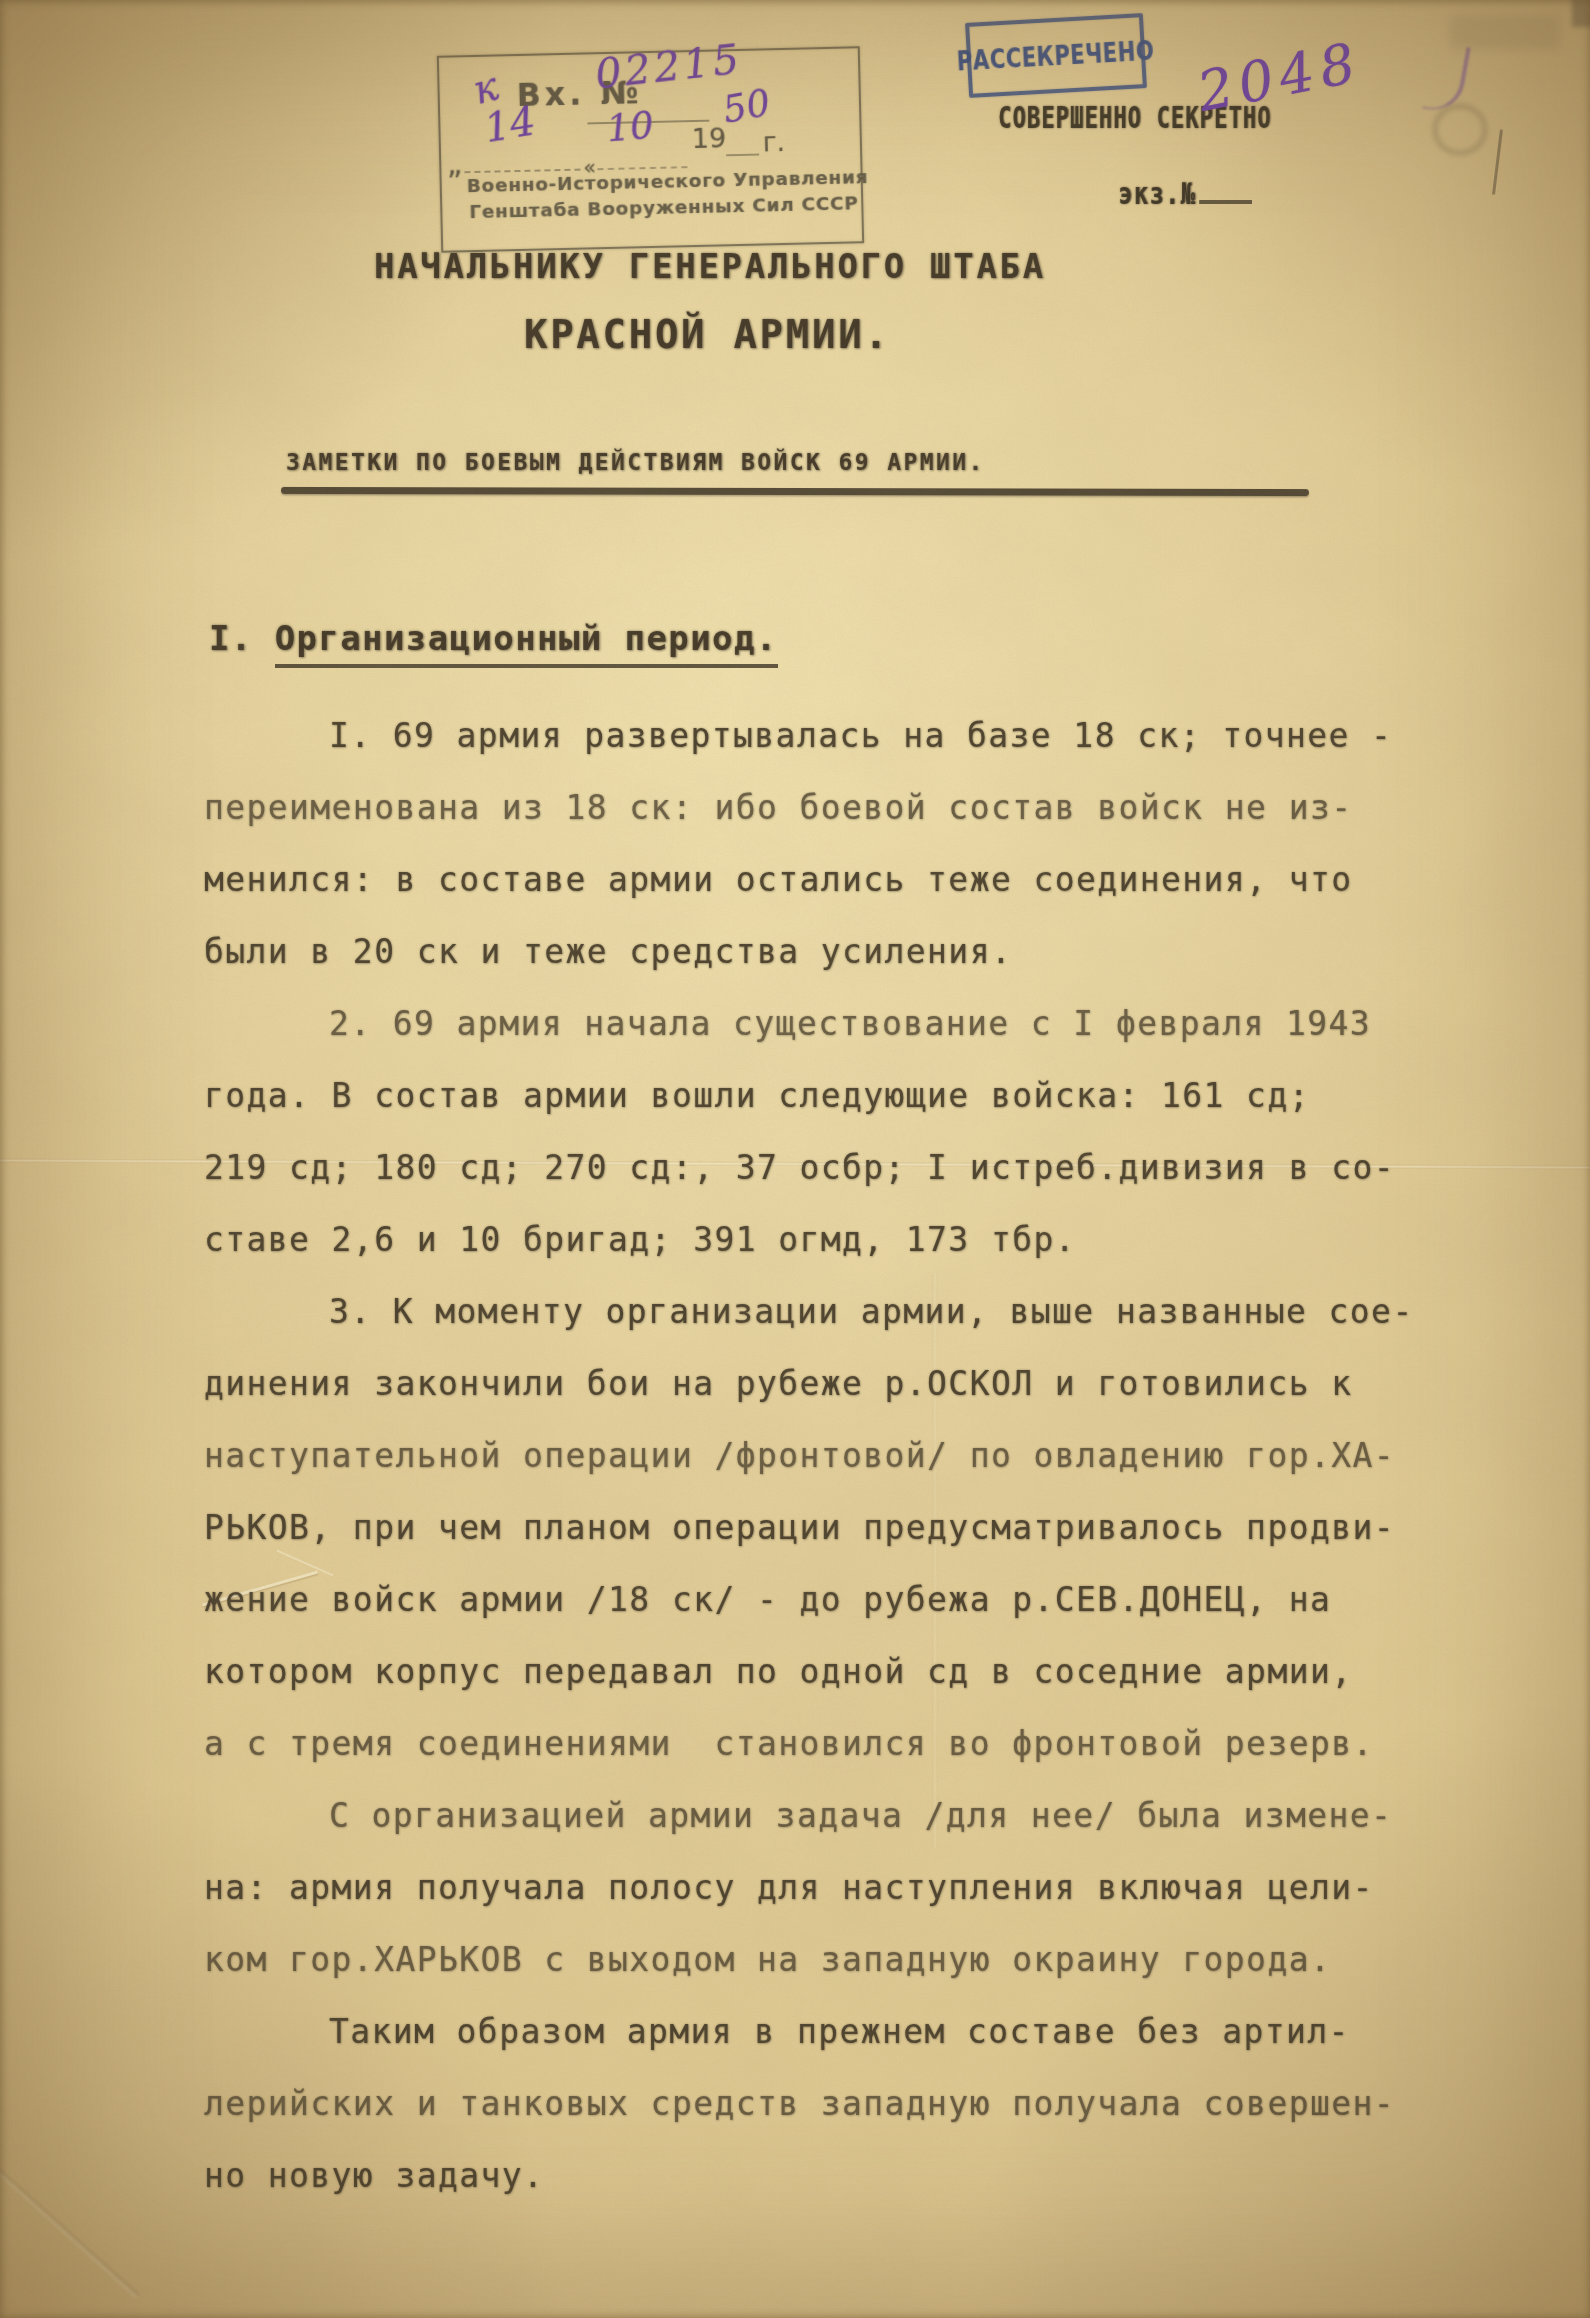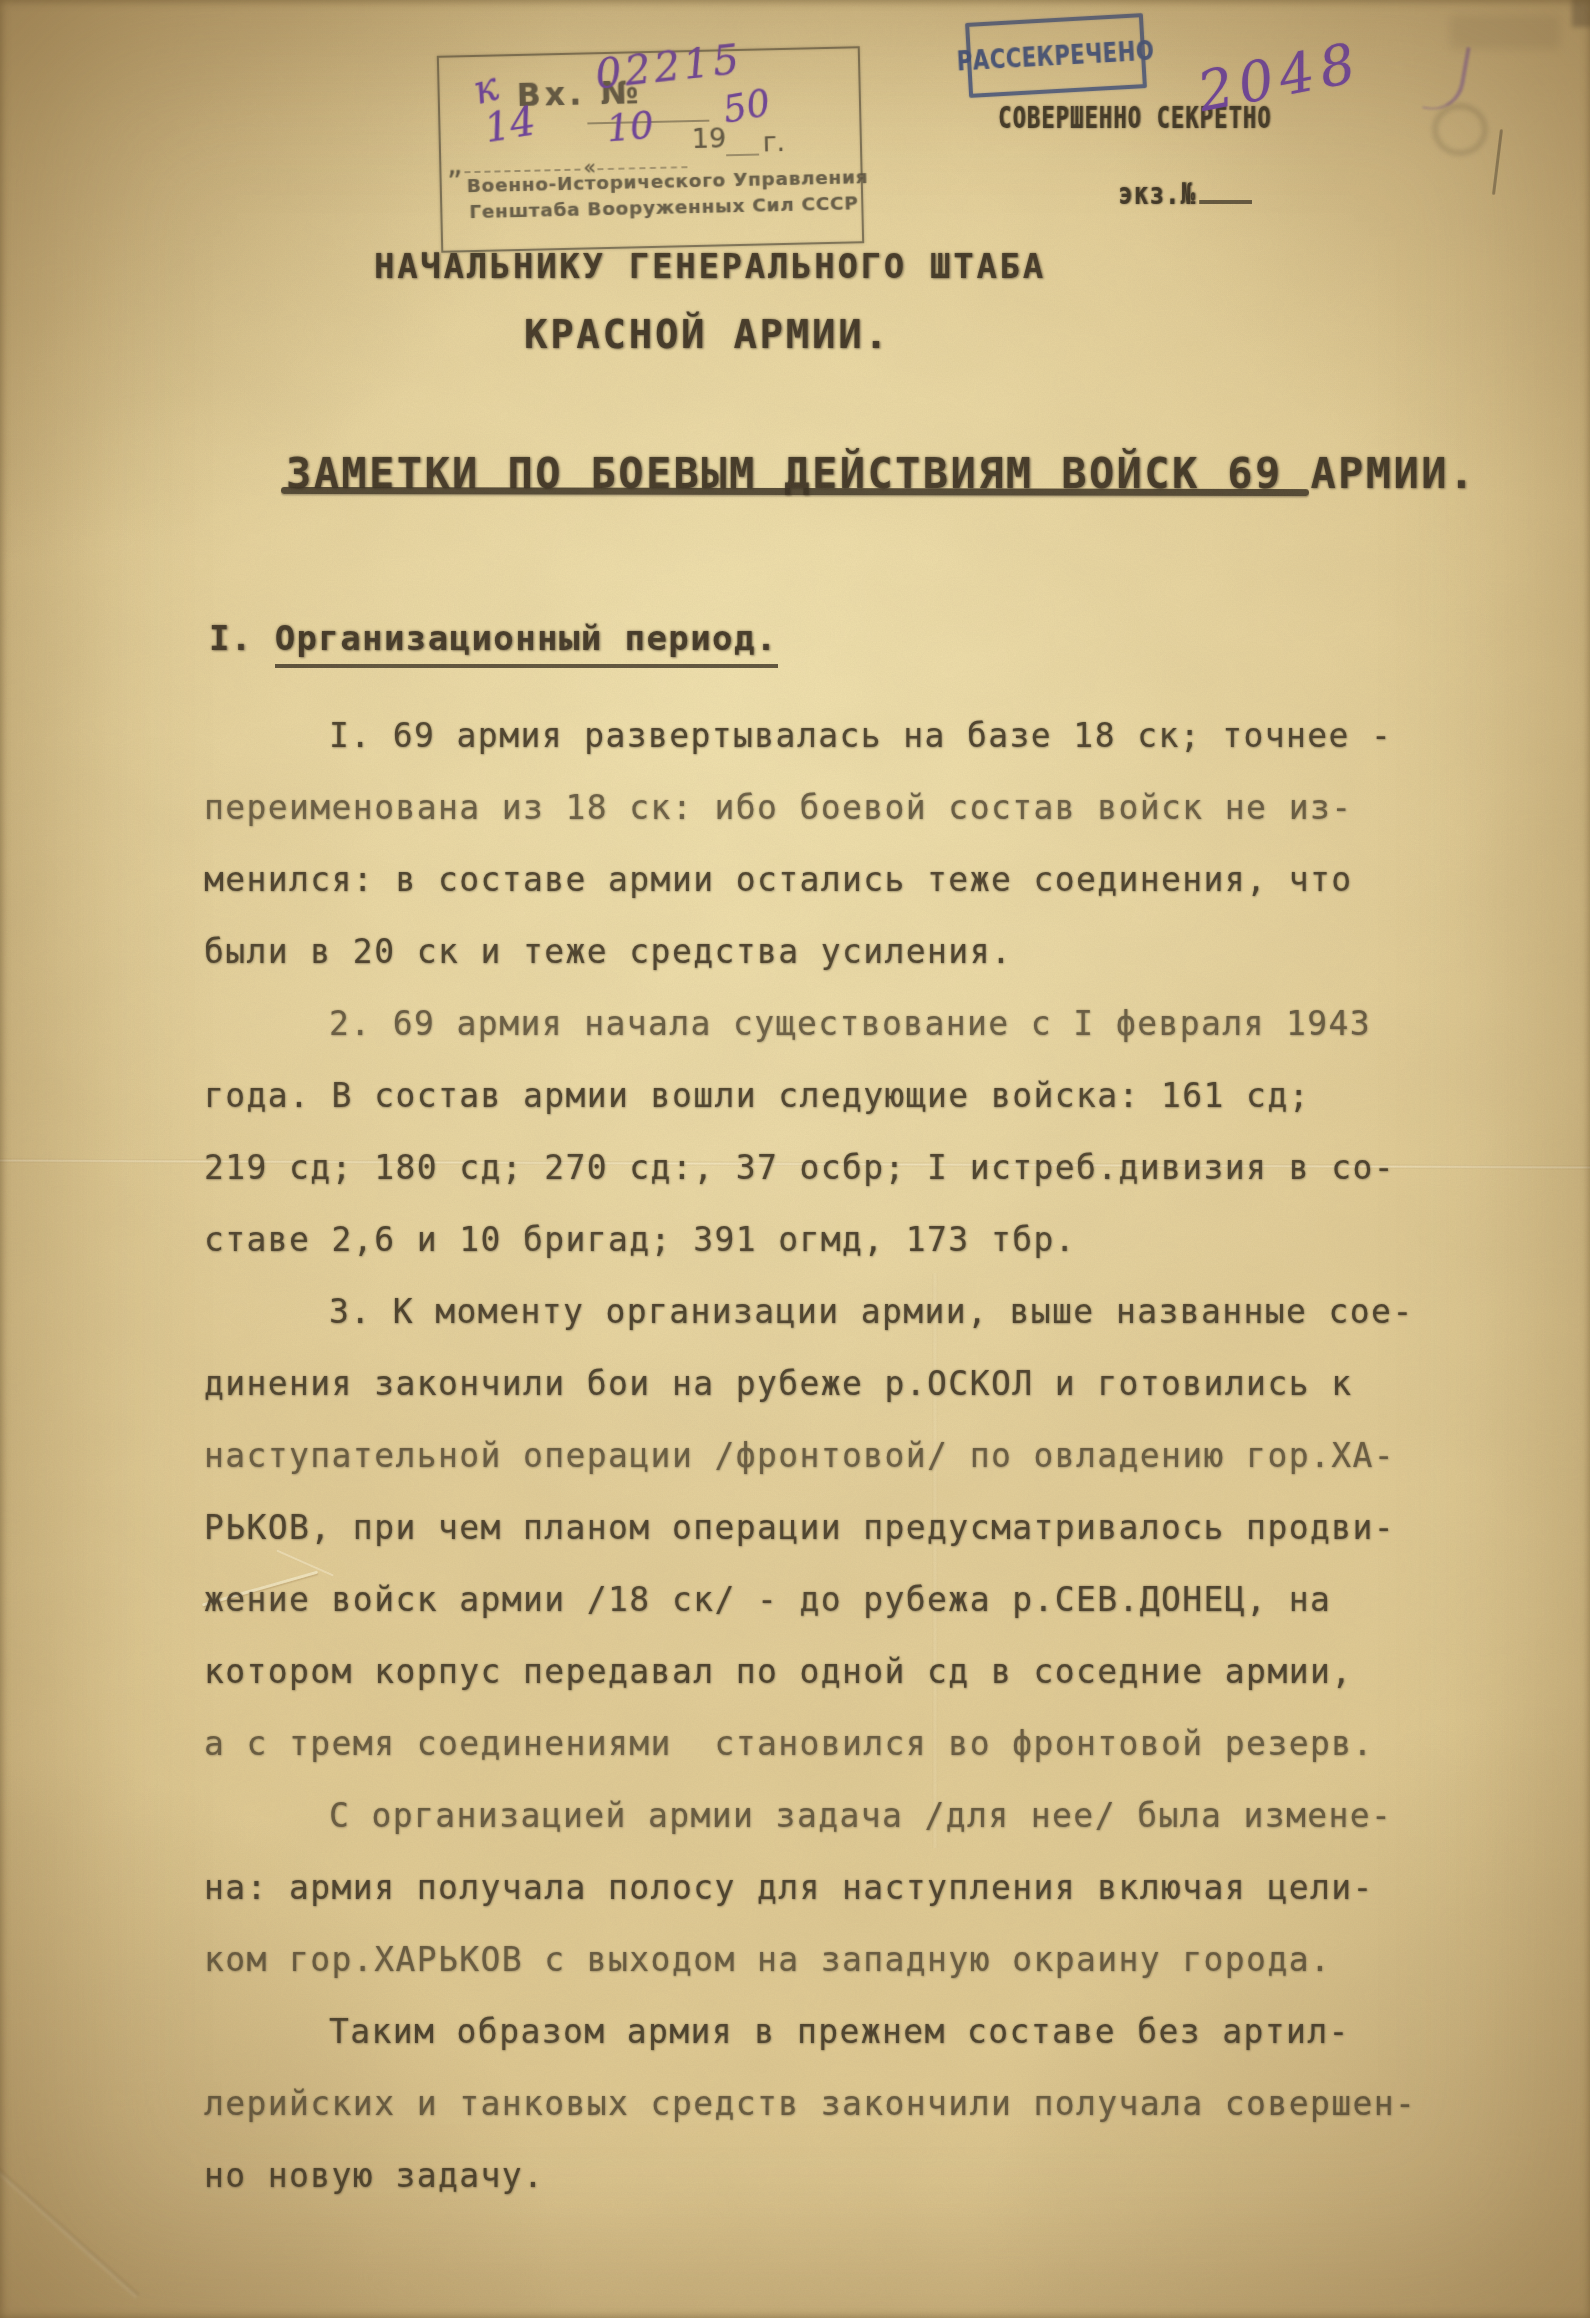--- a/index.html
+++ b/index.html
@@ -24,21 +24,21 @@
   .typed{
     position:absolute;color:rgba(64,54,38,.92);
     text-shadow:0 0 2.1px rgba(64,54,38,.55), 0.7px 0.7px 2.1px rgba(64,54,38,.30);
     filter:blur(0.2px); white-space:pre; z-index:3;
   }
   .b{font-weight:bold;color:rgba(58,48,33,.90);
      text-shadow:0 0 2.7px rgba(58,48,33,.6), 1.4px 0.7px 2.1px rgba(58,48,33,.35);}
   
   .addr1{left:374px;top:246px;font-size:34px;letter-spacing:2.7px;}
   .addr2{left:524px;top:312px;font-size:39px;letter-spacing:2.7px;}
-  .title{left:286px;top:449px;font-size:42px;letter-spacing:2.4px;}
+  .title{left:286px;top:449px;font-size:23px;letter-spacing:2.4px;}
   .title-u{position:absolute;left:281px;top:488px;width:1028px;height:6.8px;z-index:3;
     background:rgba(52,44,30,.85);border-radius:3.4px;filter:blur(0.7px);
     box-shadow:0 1.4px 1.4px rgba(52,44,30,.35);transform:rotate(.12deg);}
   .section{left:209px;top:618px;font-size:34px;letter-spacing:1.4px;}
   .sec-u{border-bottom:4.1px solid rgba(55,46,32,.8);padding-bottom:5.5px;margin-top:12px;}
 
   
   .body-text{position:absolute;left:204px;top:716px;z-index:3;}
   .tline{
     height:72px;font-size:33px;letter-spacing:1.4px;white-space:pre;
@@ -198,21 +198,21 @@
     <div class="tline">динения закончили бои на рубеже р.ОСКОЛ и готовились к</div>
     <div class="tline fade">наступательной операции /фронтовой/ по овладению гор.ХА-</div>
     <div class="tline">РЬКОВ, при чем планом операции предусматривалось продви-</div>
     <div class="tline">жение войск армии /18 ск/ - до рубежа р.СЕВ.ДОНЕЦ, на</div>
     <div class="tline">котором корпус передавал по одной сд в соседние армии,</div>
     <div class="tline fade">а с тремя соединениями  становился во фронтовой резерв.</div>
     <div class="tline ind fade">С организацией армии задача /для нее/ была измене-</div>
     <div class="tline">на: армия получала полосу для наступления включая цели-</div>
     <div class="tline fade">ком гор.ХАРЬКОВ с выходом на западную окраину города.</div>
     <div class="tline ind">Таким образом армия в прежнем составе без артил-</div>
-    <div class="tline fade">лерийских и танковых средств закончили получала совершен-</div>
+    <div class="tline fade">лерийских и танковых средств западную получала совершен-</div>
     <div class="tline">но новую задачу.</div>
   </div>
 
   <svg class="grain" width="1591" height="2319" xmlns="http://www.w3.org/2000/svg" viewBox="0 0 2324 3387">
     <defs>
       <filter id="f-mottle" x="0" y="0" width="100%" height="100%">
         <feTurbulence type="fractalNoise" baseFrequency="0.006 0.008" numOctaves="4" seed="23"></feTurbulence>
         <feColorMatrix type="matrix" values="0 0 0 0 0.45  0 0 0 0 0.35  0 0 0 0 0.18  0 0 0 0.6 0"></feColorMatrix>
       </filter>
       <filter id="f-fine" x="0" y="0" width="100%" height="100%">

